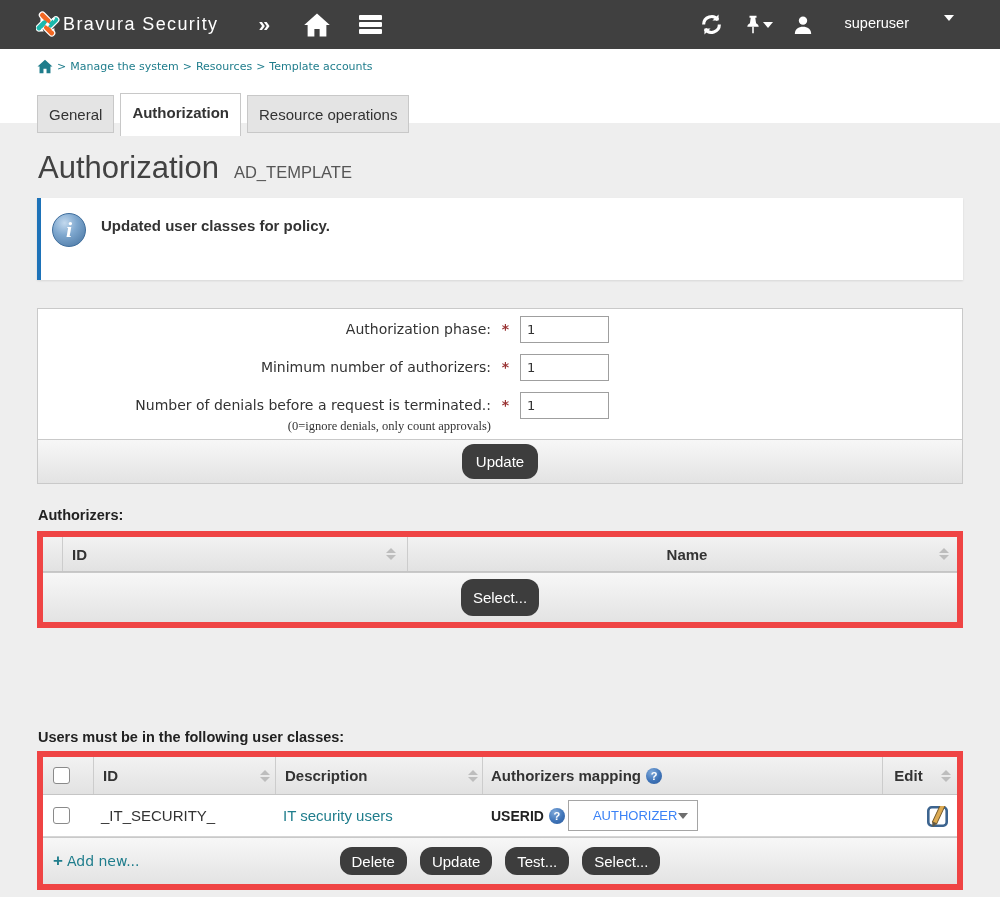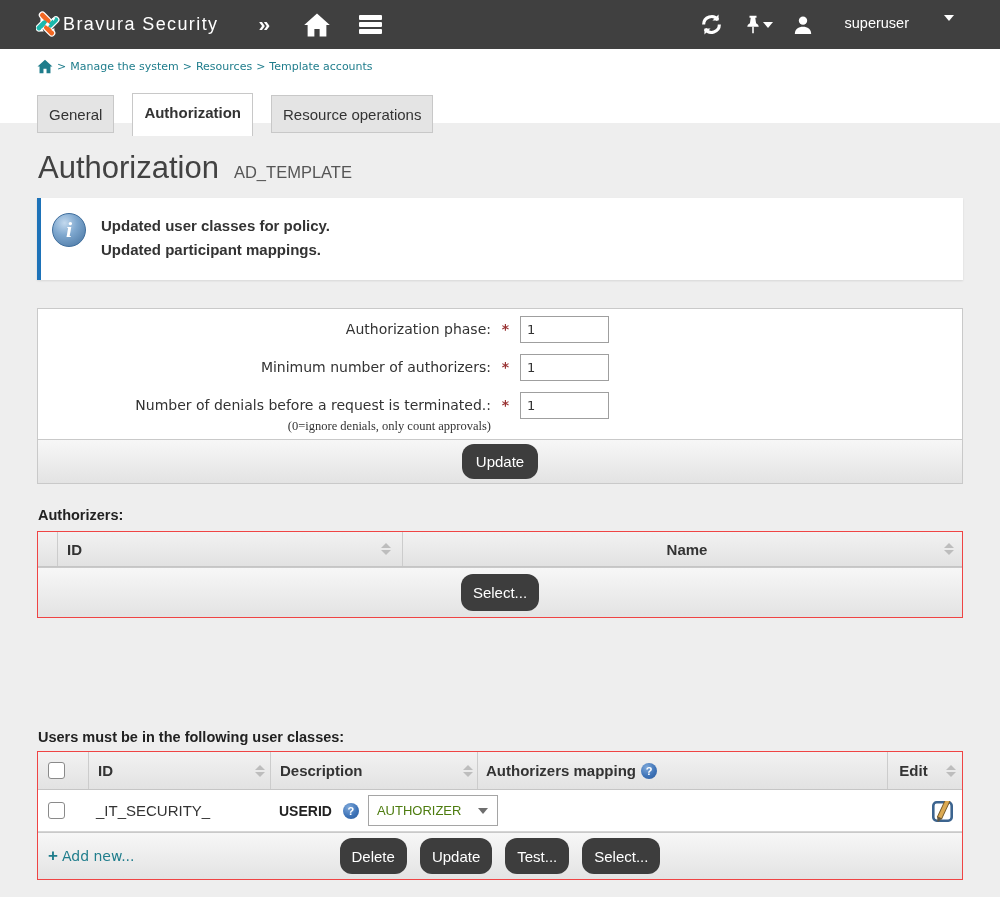--- a/index.html
+++ b/index.html
@@ -45,21 +45,21 @@
   }
   .breadcrumb {
     position:absolute; left:37px; top:10px; display:flex; align-items:center;
     font-family:"DejaVu Sans", sans-serif; font-size:11px;
   }
   .crumb-home { display:flex; margin-right:0px; cursor:pointer; }
   .crumb-sep { color:#1f7d8c; margin:0 4px; }
   .crumb-link { color:#1f7d8c; text-decoration:none; cursor:pointer; }
 
   
-  .tabs { position:absolute; left:37px; top:46px; display:flex; align-items:flex-start; z-index:3;gap:12px; }
+  .tabs { position:absolute; left:37px; top:46px; display:flex; align-items:flex-start; z-index:3; }
   .tab {
     height:38px; background:#e4e4e4; border:1px solid #c8c8c8;
     font-size:15px; color:#333; padding:0 11px; margin-right:6px;
     display:flex; align-items:center; cursor:pointer;
   }
   .tab.active {
     background:#fff; border-bottom:none; height:43px; margin-top:-2px;
     font-weight:bold; padding-bottom:5px;
   }
 
@@ -111,21 +111,21 @@
     font-family:"Liberation Sans", sans-serif;
     height:35px; padding:0 14px; cursor:pointer; border-radius:12px;
   }
 
   
   .section-label { position:absolute; left:38px; font-size:14.5px; font-weight:bold; color:#222; }
 
   
   .datatable {
     position:absolute; left:37px; width:926px; background:#fff;
-    border:1px solid #ef4444;
+    border:6px solid #ef4444;
   }
   .thead {
     display:flex; background:linear-gradient(#f2f2f2, #e2e2e2);
     border-bottom:1px solid #c5c5c5;
   }
   .th {
     font-size:15px; font-weight:bold; color:#333;
     display:flex; align-items:center; position:relative;
     border-right:1px solid #cccccc; padding-left:9px;
   }
@@ -170,34 +170,34 @@
   .help-icon {
     width:16px; height:16px; border-radius:50%; margin-left:5px; flex:0 0 16px;
     background:radial-gradient(circle at 36% 28%, #7fa9da 0%, #3f74b8 55%, #2a5a9b 100%);
     color:#fff; font-size:11px; font-weight:bold;
     display:inline-flex; align-items:center; justify-content:center; cursor:pointer;
   }
   .selectbox {
     margin-left:3px; width:130px; height:31px; border:1px solid #a5a5a5; background:#fff;
     display:flex; align-items:center; cursor:pointer; position:relative;
   }
-  .selectbox .sel-text { font-size:13px; color:#4d7c0f; margin-left:8px; }
+  .selectbox .sel-text { font-size:13px; color:#3b82f6; margin-left:24px; }
   .selectbox .sel-caret {
     position:absolute; right:9px; top:50%; transform:translateY(-50%);
     width:0; height:0; border-left:5px solid transparent; border-right:5px solid transparent;
     border-top:6px solid #6e6e6e;
   }
   .edit-icon { cursor:pointer; display:flex; }
 
   .t2-foot {
     position:relative; height:47px; border-top:1px solid #c9c9c9;
     background:linear-gradient(#f7f7f7, #e3e3e3);
     display:flex; align-items:center; justify-content:center; gap:13px;
   }
-  .t2-foot .btn { height:36px; padding:0 12px; }
+  .t2-foot .btn { height:28px; padding:0 12px; }
   .addnew {
     position:absolute; left:10px; top:50%; transform:translateY(-50%);
     display:flex; align-items:center; cursor:pointer; color:#1f7d8c;
     font-family:"DejaVu Sans", sans-serif; font-size:14px;
   }
   [data-name="update-row-button"] { padding:0 10px; }
   [data-name="test-button"] { padding:0 11px; }
   [data-name="select-button"] { padding:0 11px; }
   .edit-icon { margin-top:2px; }
   .addnew .plus { font-weight:bold; font-size:17px; margin-right:4px; font-family:"Liberation Sans", sans-serif; }
@@ -292,21 +292,20 @@
 <main class="content" data-name="main-content">
 
   <h1 class="page-title" data-name="page-title">
     <span data-name="page-title-text">Authorization</span><span class="page-subtitle" data-name="page-subtitle">AD_TEMPLATE</span>
   </h1>
 
   <div class="infobox" data-name="info-message-box">
     <span class="info-icon" data-name="info-icon">i</span>
     <div class="info-lines">
       <div data-name="info-message-1">Updated user classes for policy.</div>
-      <div data-name="info-message-2">Updated participant mappings.</div>
     </div>
   </div>
 
   <div class="formbox" data-name="authorization-form">
     <div class="form-rows">
       <div class="form-row" data-name="form-row-authorization-phase">
         <div class="form-label-cell">
             <span class="form-label-line" data-name="form-label">Authorization phase:</span>
           </div>
         <span class="form-req" data-name="required-asterisk">*</span>
@@ -391,21 +390,24 @@
           </span>
       </div>
     </div>
     <div class="t2-row" data-name="user-class-row">
       <div class="td t2-c0" style="padding-left:10px;" data-name="row-checkbox-cell">
         <span class="checkbox" data-name="row-checkbox"></span>
       </div>
       <div class="td t2-c1" style="padding-left:7px;" data-name="row-id-cell">
         <span class="cell-id" data-name="user-class-id">_IT_SECURITY_</span>
       </div>
-      <div class="td t2-c3" style="padding-left:8px;gap:6px;" data-name="row-participant-mapping-cell">
+      <div class="td t2-c2" style="padding-left:7px;" data-name="row-description-cell">
+        <a class="cell-link" data-name="user-class-description-link">IT security users</a>
+      </div>
+      <div class="td t2-c3" style="padding-left:8px;" data-name="row-participant-mapping-cell">
         <span class="cell-field" data-name="mapping-field-label">USERID</span>
         <span class="help-icon" data-name="help-icon">?</span>
         <span class="selectbox" data-name="participant-mapping-select">
           <span class="sel-text" data-name="selected-option">AUTHORIZER</span>
           <i class="sel-caret" data-name="select-caret-icon"></i>
         </span>
       </div>
       <div class="td t2-c4" style="justify-content:flex-end; padding-right:9px;" data-name="row-edit-cell">
         <span class="edit-icon" data-name="edit-icon">
           <svg width="21" height="21" viewBox="0 0 21 21">

